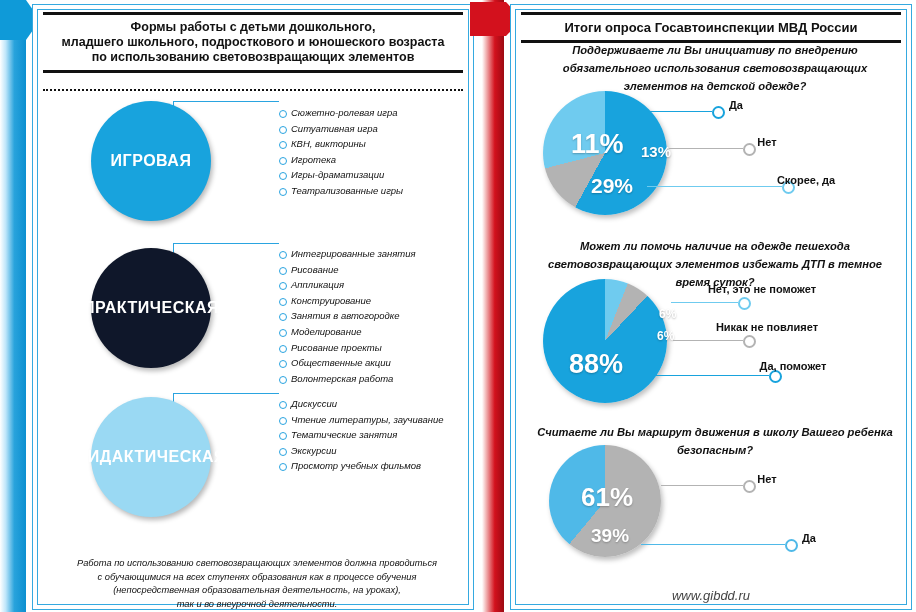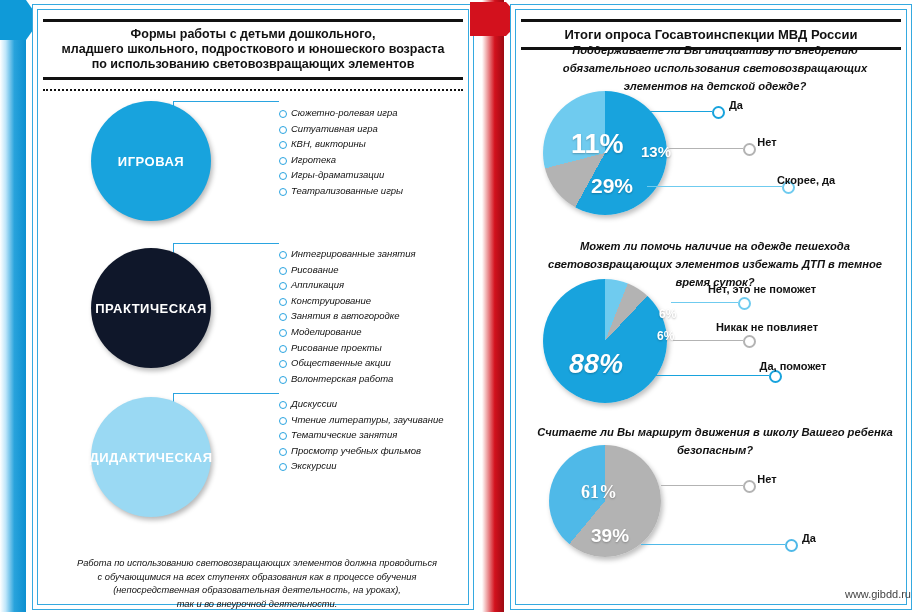--- a/index.html
+++ b/index.html
@@ -28,30 +28,30 @@
   .panel-right .inner{position:absolute;inset:4px;border:1px solid #35a9e0;}
 
   
   .mid-stripe{position:absolute;left:482px;top:0;width:22px;height:612px;
     background:linear-gradient(to right,#ffffff 0%,#f2b7b7 18%,#d3111d 58%,#9c0a13 100%);}
   .mid-arrow{position:absolute;left:470px;top:2px;width:36px;height:34px;background:#d3111d;}
   .mid-arrow:after{content:"";position:absolute;left:36px;top:0;border-top:17px solid transparent;
     border-bottom:17px solid transparent;border-left:16px solid #d3111d;}
 
   
-  .hdr{position:absolute;left:10px;right:10px;top:14px;text-align:center;}
+  .hdr{position:absolute;left:10px;right:10px;top:7px;text-align:center;}
   .hdr .rule{height:3px;background:#111;margin:0 0 5px 0;}
   .hdr .rule.bottom{margin:5px 0 0 0;}
   .hdr .ttl{font-weight:bold;font-size:12.5px;line-height:15px;color:#111;}
   .hdr-right .ttl{font-size:13px;}
   .dotted{position:absolute;left:10px;right:10px;height:0;border-top:2px dotted #111;}
 
   
   .circle{position:absolute;border-radius:50%;display:flex;align-items:center;justify-content:center;
-    color:#fff;font-weight:bold;font-size:13px;letter-spacing:.5px;text-align:center;
+    color:#fff;font-weight:bold;font-size:16px;letter-spacing:.5px;text-align:center;
     box-shadow:2px 3px 5px rgba(0,0,0,.28);}
   .c1{left:58px;top:96px;width:120px;height:120px;background:#18a3dd;}
   .c2{left:58px;top:243px;width:120px;height:120px;background:#0f172a;}
   .c3{left:58px;top:392px;width:120px;height:120px;background:#9ad9f3;}
 
   .bullets{position:absolute;font-size:9.5px;font-style:italic;color:#111;line-height:15.6px;}
   .bullets li{list-style:none;position:relative;padding-left:12px;white-space:nowrap;}
   .bullets li:before{content:"";position:absolute;left:0;top:5px;width:6px;height:6px;border-radius:50%;
     border:1.6px solid #2aa4e0;background:#fff;}
   .bullets ul{margin:0;padding:0;}
@@ -74,22 +74,22 @@
   .q2{top:232px;}
   .q3{top:418px;}
 
   .pie{position:absolute;border-radius:50%;box-shadow:2px 3px 5px rgba(0,0,0,.25);}
   .pielabel{position:absolute;color:#fff;font-weight:bold;text-shadow:0 1px 2px rgba(0,0,0,.25);}
 
   .leg{position:absolute;font-size:11px;font-weight:bold;color:#111;line-height:13px;}
   .legline{position:absolute;height:0;border-top:1.6px solid;}
   .legdot{position:absolute;width:9px;height:9px;border-radius:50%;background:#fff;border:2px solid;}
 
-  .site{position:absolute;left:0;right:0;top:583px;text-align:right;font-size:11px;color:#444;
-    }
+  .site{position:absolute;left:0;right:0;top:583px;text-align:center;font-size:13px;color:#444;
+    font-style:italic;}
 </style>
 </head>
 <body>
 
 <div class="page">
 
   <div class="left-stripe"></div>
   <div class="left-arrow"></div>
 
   <div class="panel panel-left">
@@ -131,22 +131,22 @@
         </ul>
       </div>
 
     <div class="connector k3"></div>
     <div class="circle c3" id="g2-name">ДИДАКТИЧЕСКАЯ</div>
     <div class="bullets b3">
         <ul id="g2-list">
           <li>Дискуссии</li>
           <li>Чтение литературы, заучивание</li>
           <li>Тематические занятия</li>
+          <li>Экскурсии</li>
           <li>Просмотр учебных фильмов</li>
-          <li>Экскурсии</li>
         </ul>
       </div>
 
     <div class="footnote" id="left-footnote">Работа по использованию световозвращающих элементов должна проводиться<br>с обучающимися на всех ступенях образования как в процессе обучения<br>(непосредственная образовательная деятельность, на уроках),<br>так и во внеурочной деятельности.</div>
   </div>
 
   <div class="mid-stripe"></div>
   <div class="mid-arrow"></div>
 
   <div class="panel panel-right">
@@ -172,32 +172,32 @@
         <div class="leg" style="left: 225px; top: 100px; transform: translate(-50%, -50%); white-space: nowrap;">Да</div>
         <div class="legline" style="left: 158px; top: 143px; width: 74px; border-color: rgb(179, 179, 179);"></div>
         <div class="legdot" style="left: 232px; top: 138px; border-color: rgb(179, 179, 179);"></div>
         <div class="leg" style="left: 256px; top: 137px; transform: translate(-50%, -50%); white-space: nowrap;">Нет</div>
         <div class="legline" style="left: 136px; top: 181px; width: 135px; border-color: rgb(111, 203, 239);"></div>
         <div class="legdot" style="left: 271px; top: 176px; border-color: rgb(111, 203, 239);"></div>
         <div class="leg" style="left: 295px; top: 175px; transform: translate(-50%, -50%); white-space: nowrap;">Скорее, да</div>
         <div class="pie" style="left: 32px; top: 274px; height: 124px; width: 124px; background: conic-gradient(rgb(111, 203, 239) 0deg, rgb(111, 203, 239) 21.6deg, rgb(179, 179, 179) 21.6deg, rgb(179, 179, 179) 43.2deg, rgb(24, 163, 221) 43.2deg, rgb(24, 163, 221) 360deg);"></div>
         <div class="pielabel" style="left: 148px; top: 302px; font-size: 12px;">6%</div>
         <div class="pielabel" style="left: 146px; top: 324px; font-size: 12px;">6%</div>
-        <div class="pielabel" style="left: 58px; top: 344px; font-size: 27px; font-style: italic;">88%</div>
+        <div class="pielabel" style="left: 58px; top: 344px; font-size: 27px;">88%</div>
         <div class="legline" style="left: 160px; top: 297px; width: 67px; border-color: rgb(111, 203, 239);"></div>
         <div class="legdot" style="left: 227px; top: 292px; border-color: rgb(111, 203, 239);"></div>
         <div class="leg" style="left: 251px; top: 284px; transform: translate(-50%, -50%); white-space: nowrap;">Нет, это не поможет</div>
         <div class="legline" style="left: 162px; top: 335px; width: 70px; border-color: rgb(179, 179, 179);"></div>
         <div class="legdot" style="left: 232px; top: 330px; border-color: rgb(179, 179, 179);"></div>
         <div class="leg" style="left: 256px; top: 322px; transform: translate(-50%, -50%); white-space: nowrap;">Никак не повлияет</div>
         <div class="legline" style="left: 136px; top: 370px; width: 122px; border-color: rgb(24, 163, 221);"></div>
         <div class="legdot" style="left: 258px; top: 365px; border-color: rgb(24, 163, 221);"></div>
         <div class="leg" style="left: 282px; top: 361px; transform: translate(-50%, -50%); white-space: nowrap;">Да, поможет</div>
         <div class="pie" style="left: 38px; top: 440px; height: 112px; width: 112px; background: conic-gradient(rgb(179, 179, 179) 0deg, rgb(179, 179, 179) 219.6deg, rgb(79, 185, 232) 219.6deg, rgb(79, 185, 232) 360deg);"></div>
-        <div class="pielabel" style="left: 70px; top: 477px; font-size: 18px; font-family: Liberation Serif, serif;">61%</div>
+        <div class="pielabel" style="left: 70px; top: 477px; font-size: 26px;">61%</div>
         <div class="pielabel" style="left: 80px; top: 520px; font-size: 19px;">39%</div>
         <div class="legline" style="left: 150px; top: 480px; width: 82px; border-color: rgb(179, 179, 179);"></div>
         <div class="legdot" style="left: 232px; top: 475px; border-color: rgb(179, 179, 179);"></div>
         <div class="leg" style="left: 256px; top: 474px; transform: translate(-50%, -50%); white-space: nowrap;">Нет</div>
         <div class="legline" style="left: 130px; top: 539px; width: 144px; border-color: rgb(79, 185, 232);"></div>
         <div class="legdot" style="left: 274px; top: 534px; border-color: rgb(79, 185, 232);"></div>
         <div class="leg" style="left: 298px; top: 533px; transform: translate(-50%, -50%); white-space: nowrap;">Да</div>
       </div>
 
     <div class="site">www.gibdd.ru</div>

